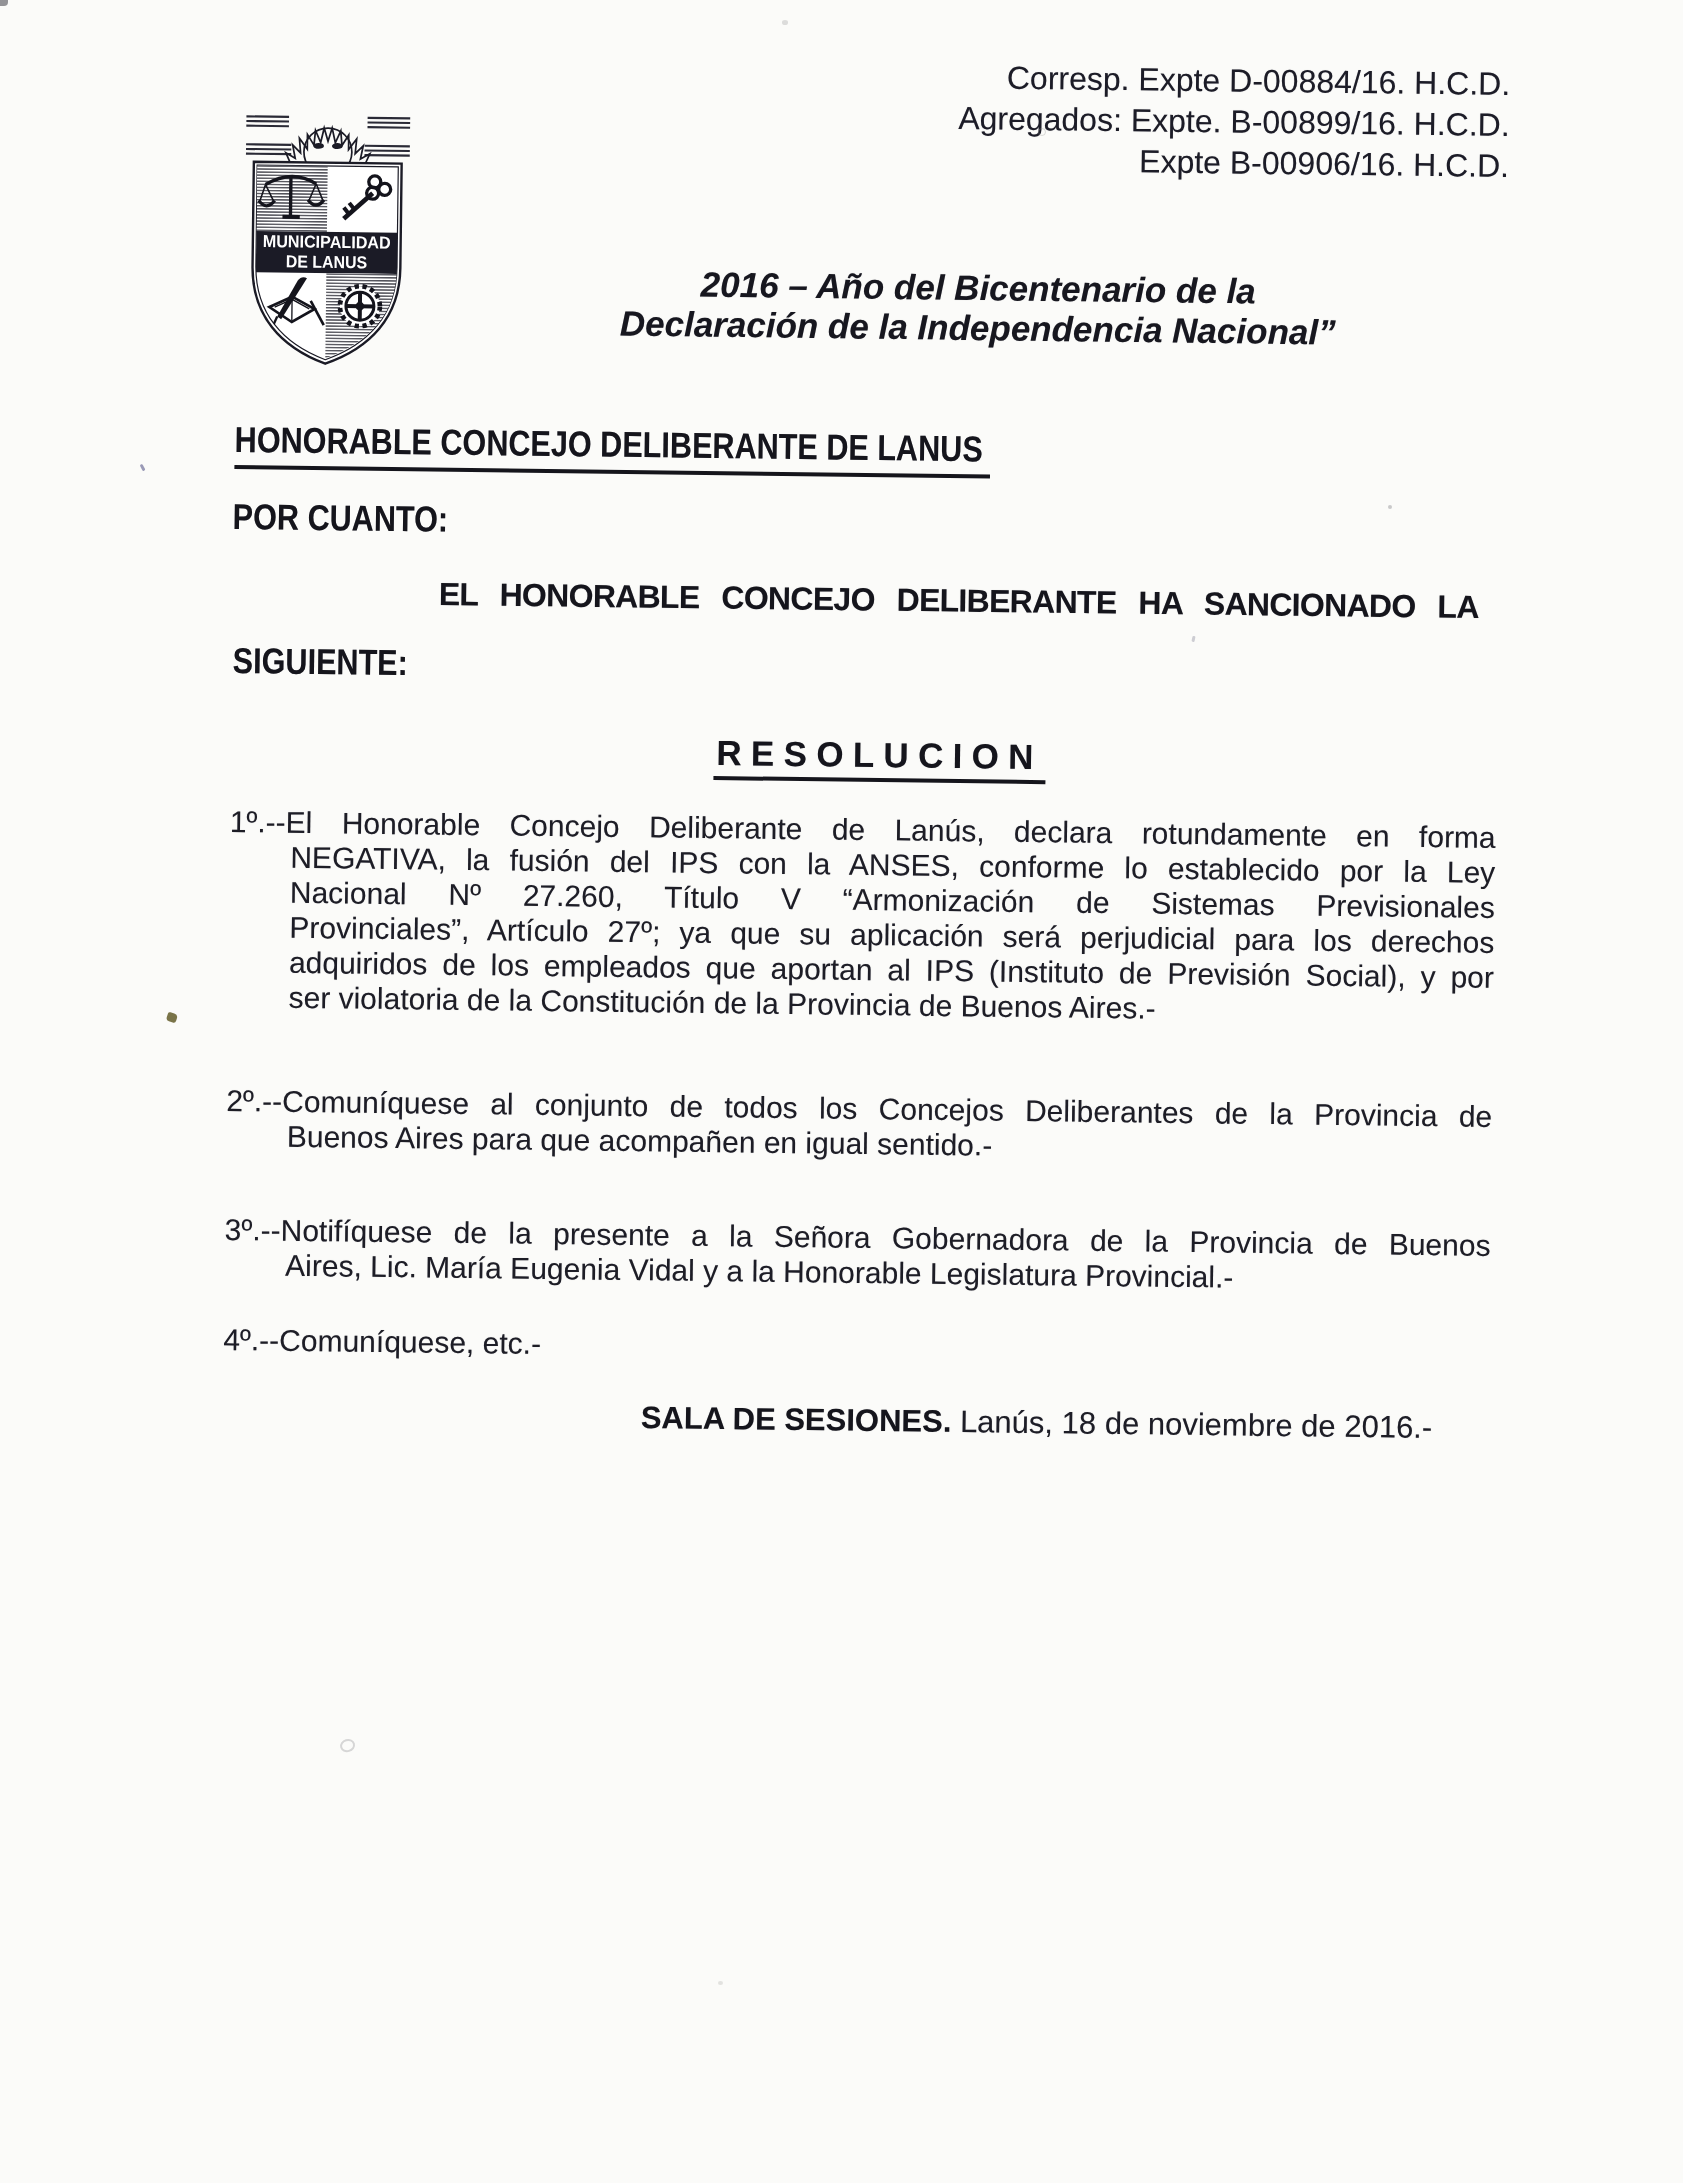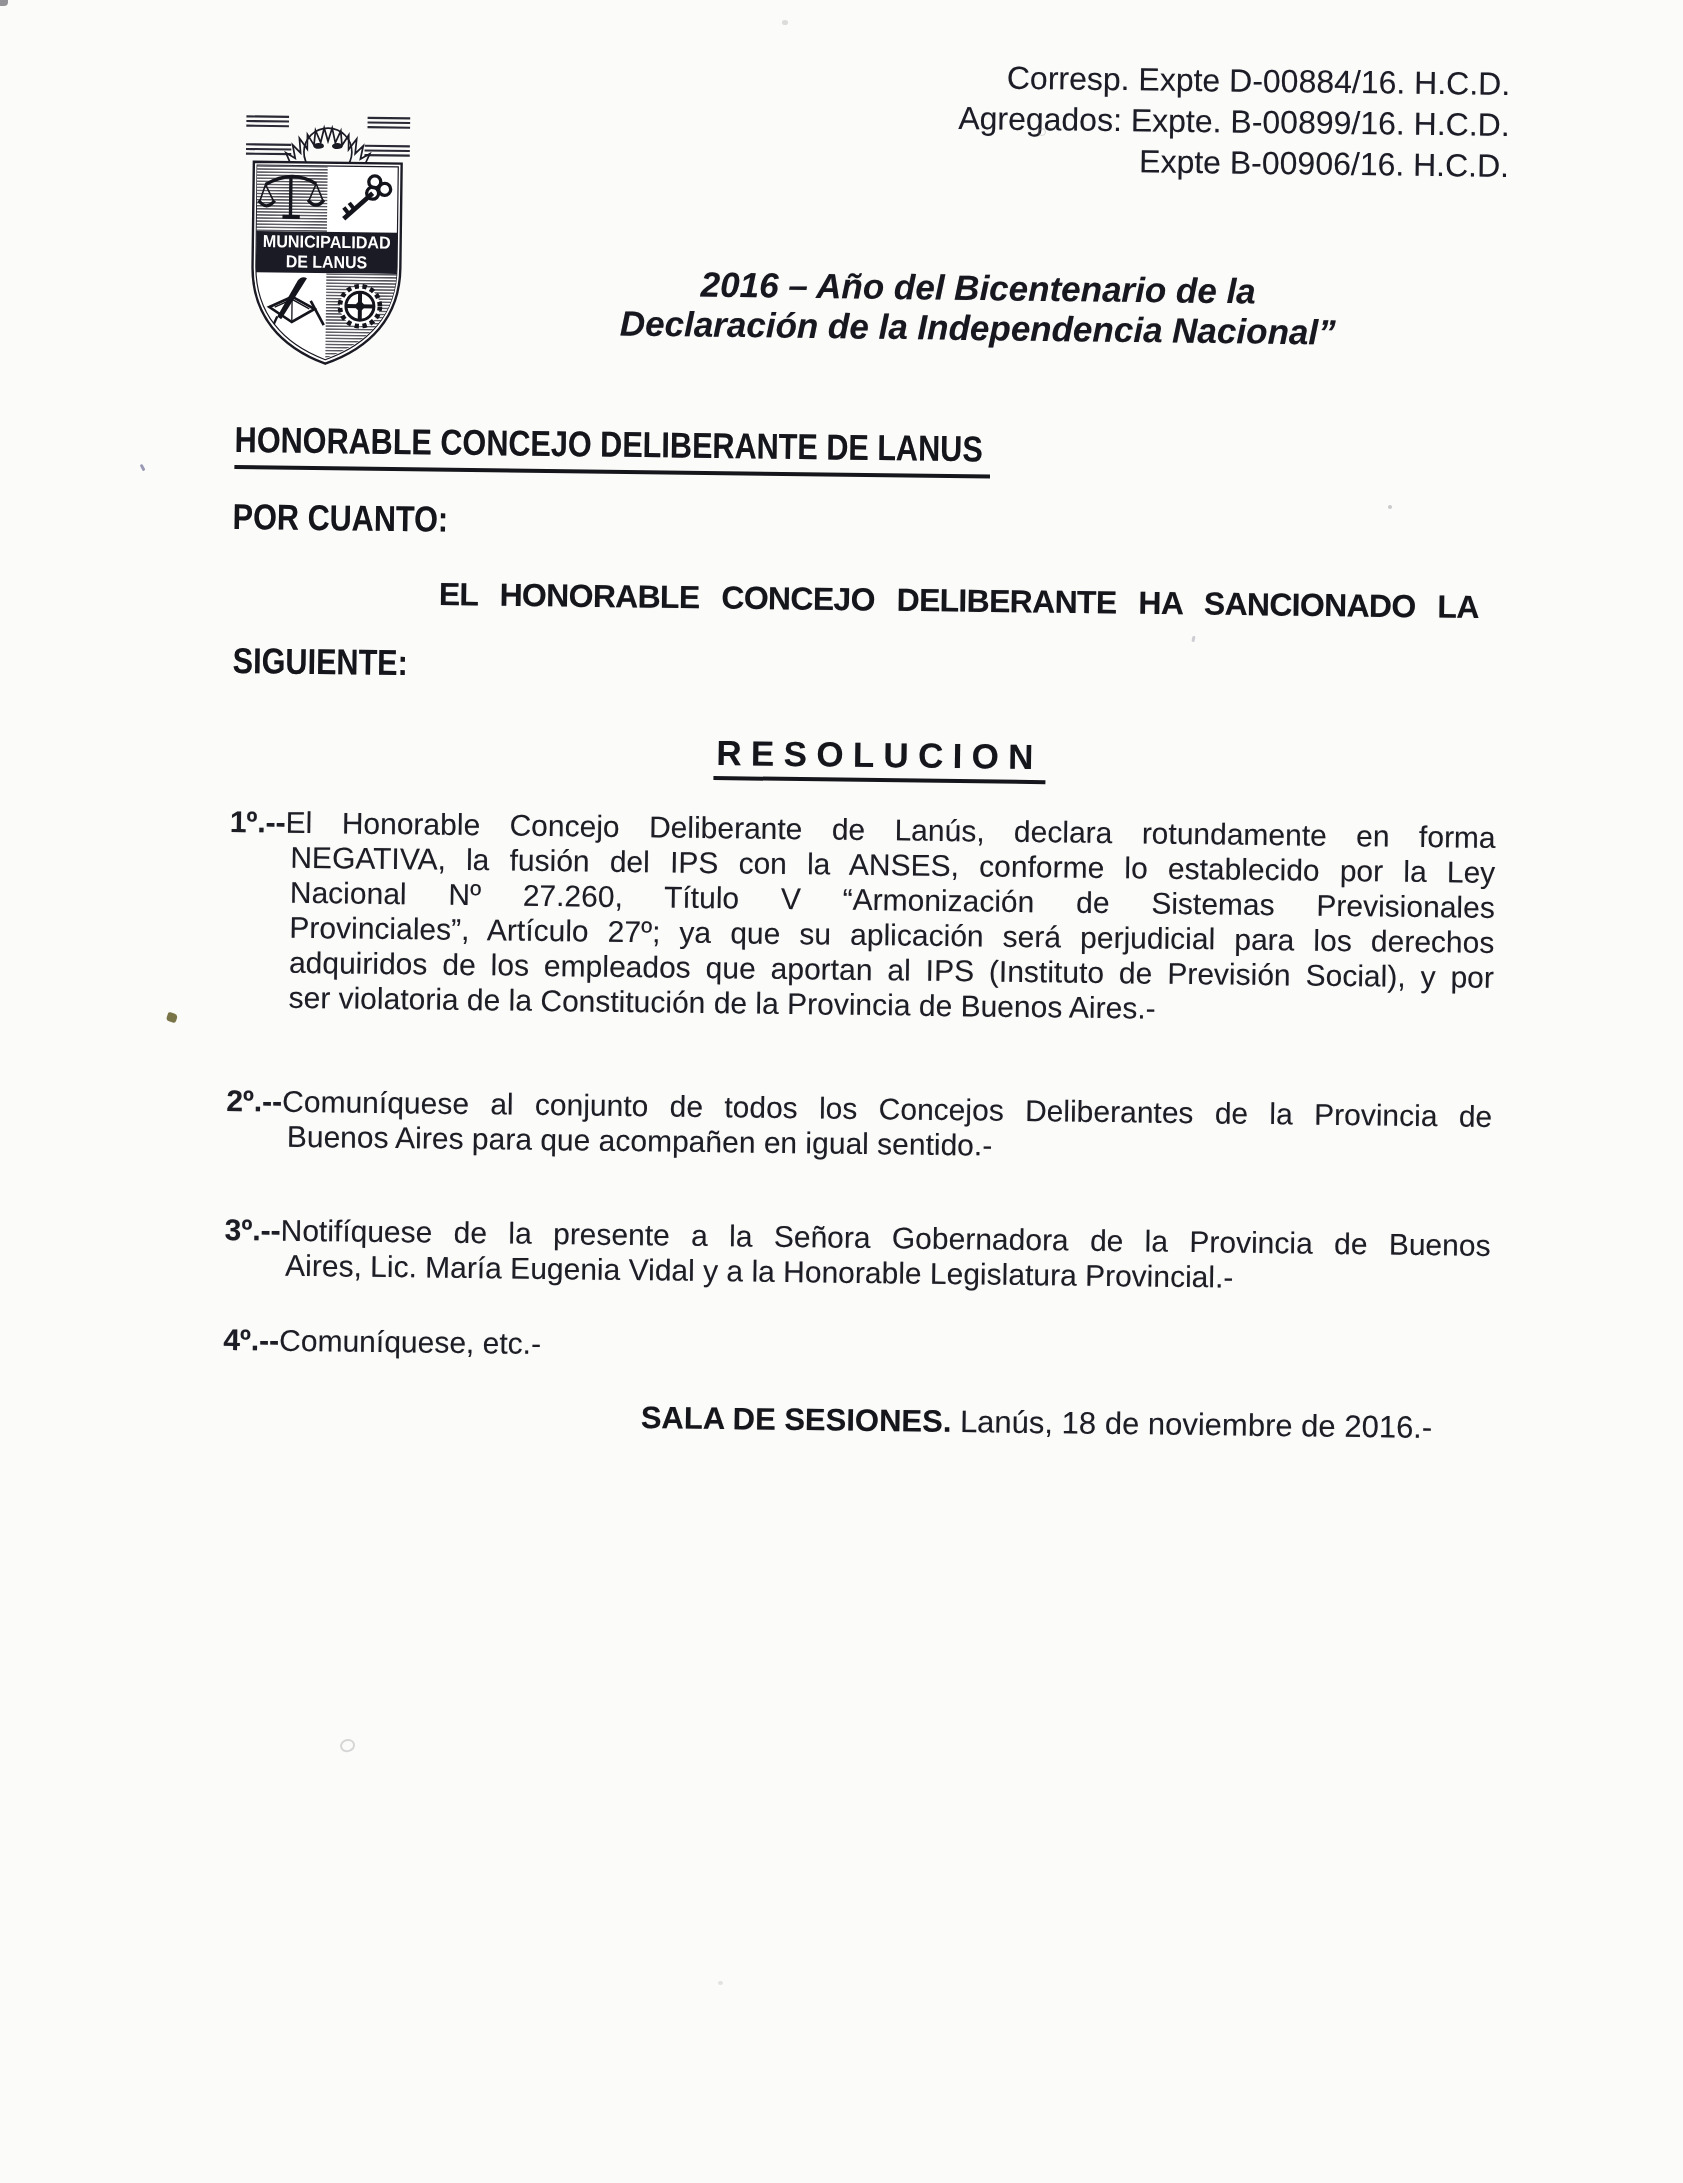--- a/index.html
+++ b/index.html
@@ -39,21 +39,21 @@
   
   .articles{left:230px;top:804px;width:1266px;}
   .article{margin:0 0 69px 0;font-size:30px;line-height:35px;color:#1d1d26;}
   .article:nth-of-type(2){margin-bottom:59px;}
   .article:nth-of-type(3){margin-bottom:40px;}
   .article:nth-of-type(4){margin-bottom:0;}
   .line{display:block;}
   .jl{text-align:justify;text-align-last:justify;}
   .last{text-align:left;text-align-last:left;}
   .cont{padding-left:61px;}
-  .num{font-weight:bold;}
+  .num{font-weight:normal;}
 
   
   .closing{left:641px;top:1400px;font-size:31px;white-space:nowrap;color:#1d1d26;}
   .closing .b{font-weight:bold;color:#15151c;}
 
   
   .speck{position:absolute;}
   .sp1{left:167px;top:1013px;width:10px;height:8.7px;background:#6b6535;opacity:.9;
        border-radius:2px 4px 2.7px 3.3px;transform:rotate(18deg);}
   .sp2{left:340px;top:1739px;width:11.3px;height:8.7px;border:2px solid #a9a9ab;border-radius:50%;

